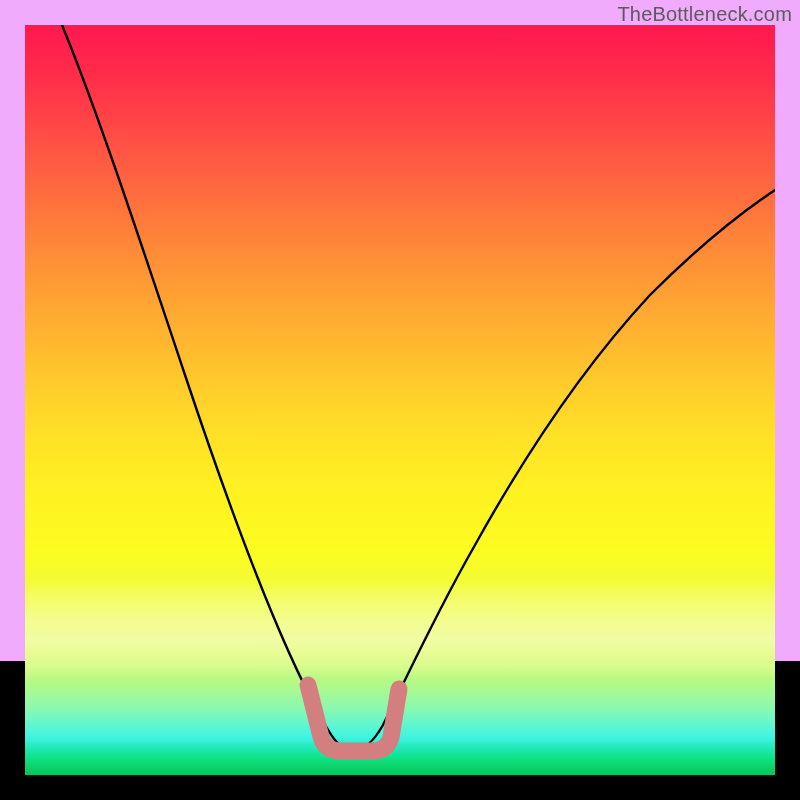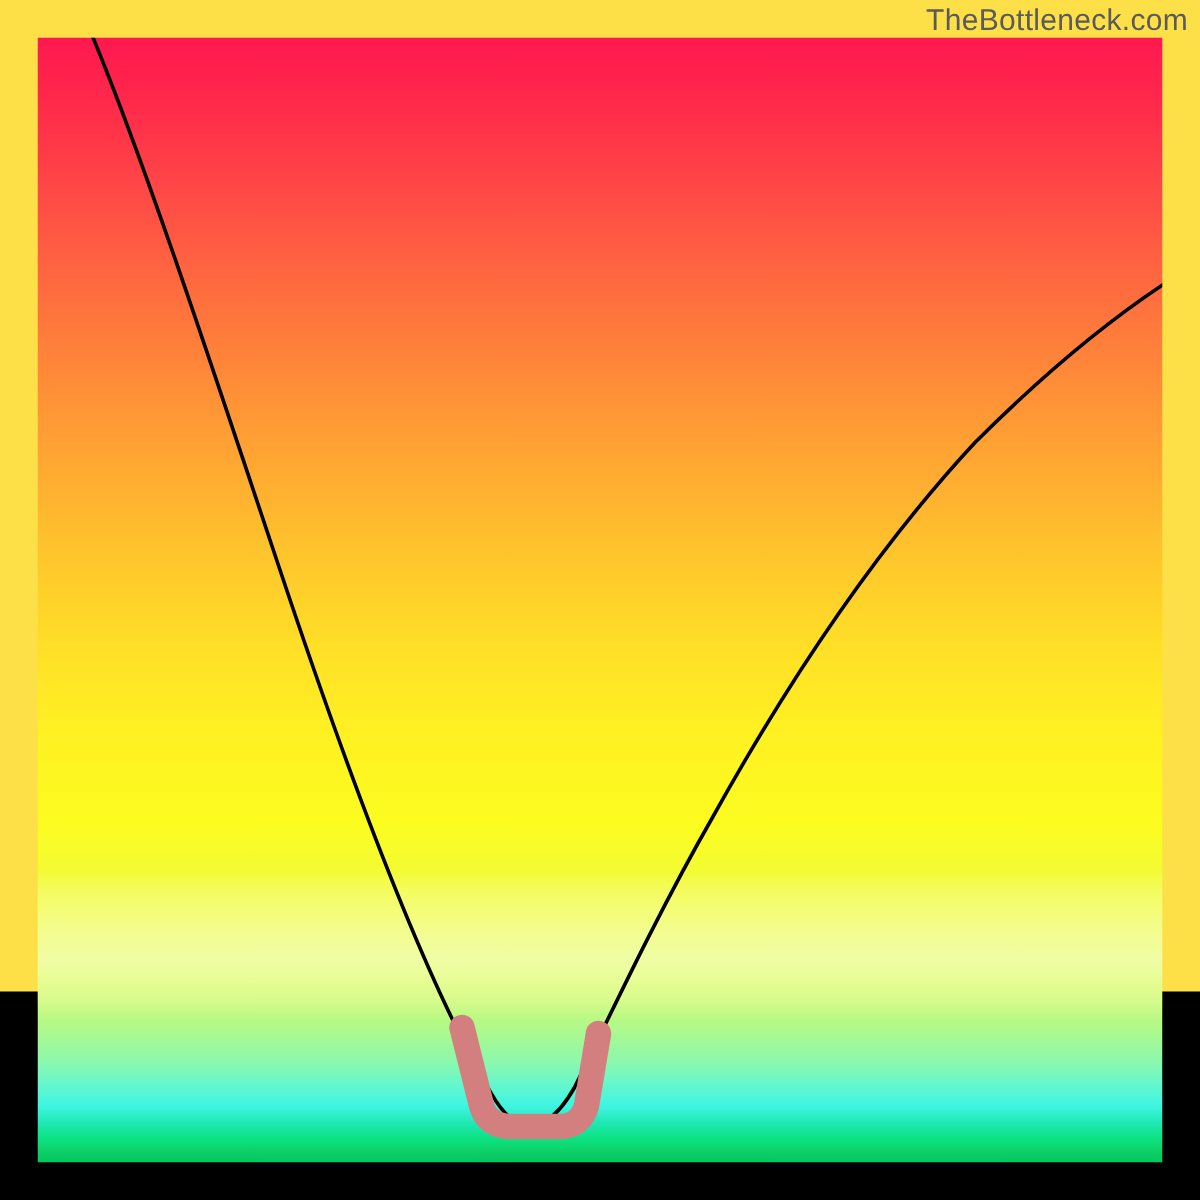--- a/index.html
+++ b/index.html
@@ -8,21 +8,21 @@
     width: 800px;
     height: 800px;
     overflow: hidden;
     background: #000;
     font-family: Arial, Helvetica, sans-serif;
   }
   .stage {
     position: relative;
     width: 800px;
     height: 661px;
-    background: #fde047;
+    background: #f0abfc;
   }
   .plot-area {
     position: absolute;
     left: 25px;
     top: 25px;
     width: 750px;
     height: 750px;
     overflow: hidden;
   }
   .gradient-bg {

